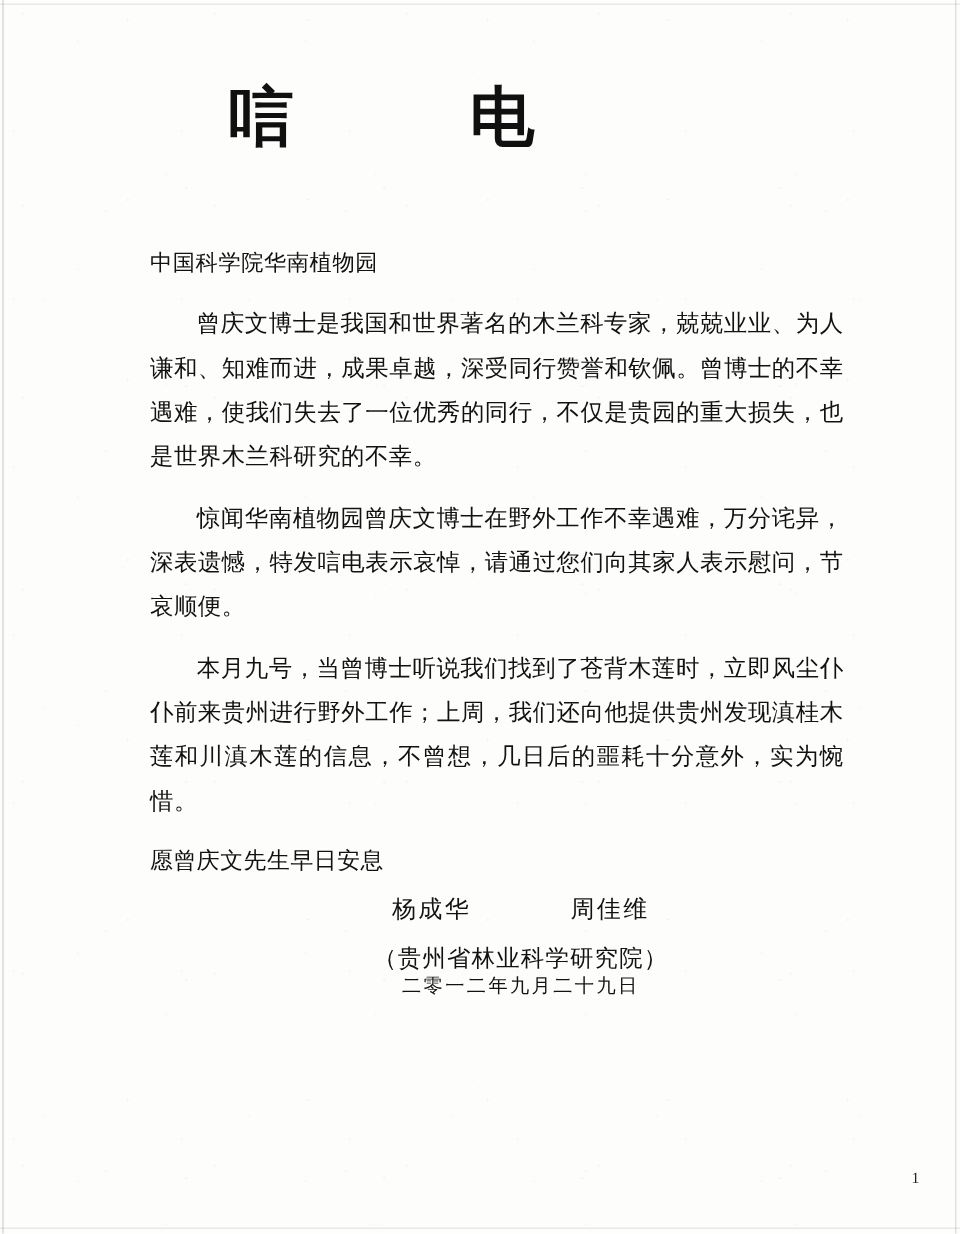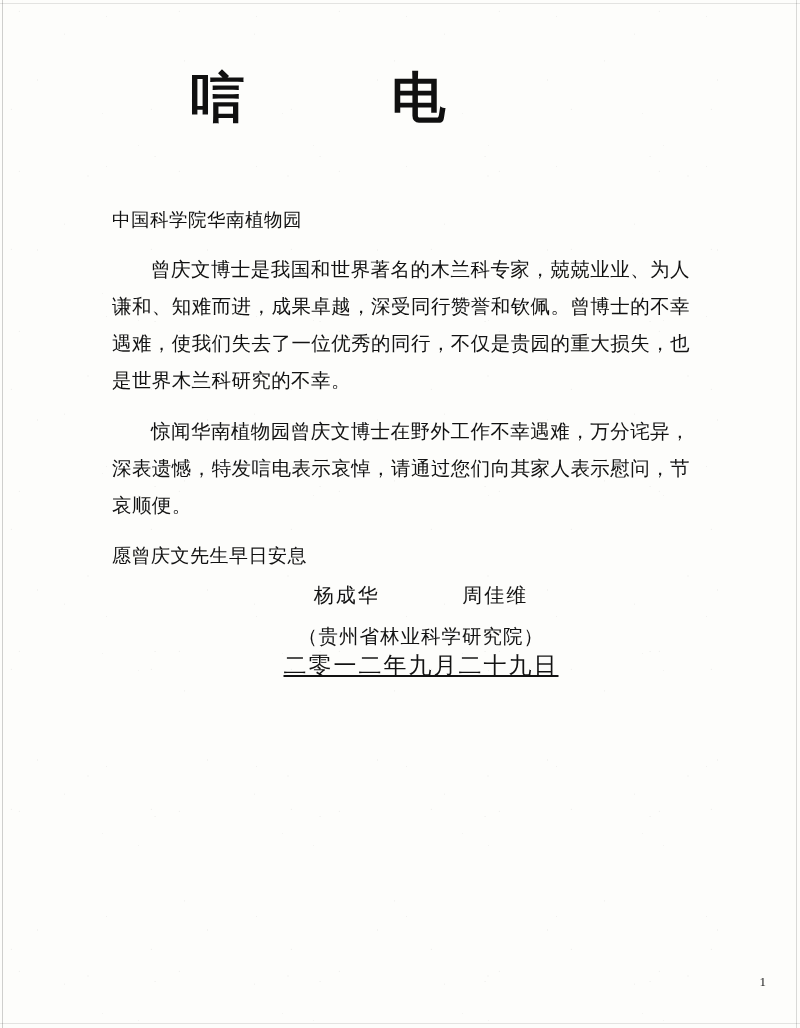--- a/index.html
+++ b/index.html
@@ -65,21 +65,21 @@
     font-size: 54px;
     font-weight: 700;
     letter-spacing: 64px;
     text-indent: 64px;
     color: #101010;
   }
 
   .body-block {
     position: absolute;
     top: 205px;
-    left: 112px;
+    left: 125px;
     width: 578px;
   }
 
   .addressee {
     font-size: 18.5px;
     line-height: 30px;
     color: #111;
     margin-bottom: 16px;
     letter-spacing: 0.5px;
   }
@@ -114,24 +114,23 @@
     margin-bottom: 14px;
     color: #121212;
   }
   .signer-gap { display: inline-block; width: 66px; }
   .org {
     font-size: 19.5px;
     letter-spacing: 1px;
     color: #121212;
   }
   .date {
-    font-size: 23px;
+    font-size: 16px;
     letter-spacing: 2px;
     color: #121212;
-    text-decoration: underline;
   }
 
   .page-number {
     position: absolute;
     right: 34px;
     bottom: 38px;
     font-size: 13px;
     color: #222;
     font-family: "Liberation Serif", serif;
   }
@@ -146,20 +145,21 @@
   <div class="scan-edge-bottom"></div>
 
   <div class="doc-title">唁 电</div>
 
   <div class="body-block">
 
     <div class="addressee">中国科学院华南植物园</div>
 
     <p class="para">曾庆文博士是我国和世界著名的木兰科专家，兢兢业业、为人谦和、知难而进，成果卓越，深受同行赞誉和钦佩。曾博士的不幸遇难，使我们失去了一位优秀的同行，不仅是贵园的重大损失，也是世界木兰科研究的不幸。</p>
     <p class="para">惊闻华南植物园曾庆文博士在野外工作不幸遇难，万分诧异，深表遗憾，特发唁电表示哀悼，请通过您们向其家人表示慰问，节哀顺便。</p>
+    <p class="para">本月九号，当曾博士听说我们找到了苍背木莲时，立即风尘仆仆前来贵州进行野外工作；上周，我们还向他提供贵州发现滇桂木莲和川滇木莲的信息，不曾想，几日后的噩耗十分意外，实为惋惜。</p>
 
     <div class="closing-line">愿曾庆文先生早日安息</div>
 
     <div class="sign-block">
       <div class="signers">
         <span>杨成华</span>
         <span class="signer-gap"></span>
         <span>周佳维</span>
       </div>
       <div class="org">（贵州省林业科学研究院）</div>

